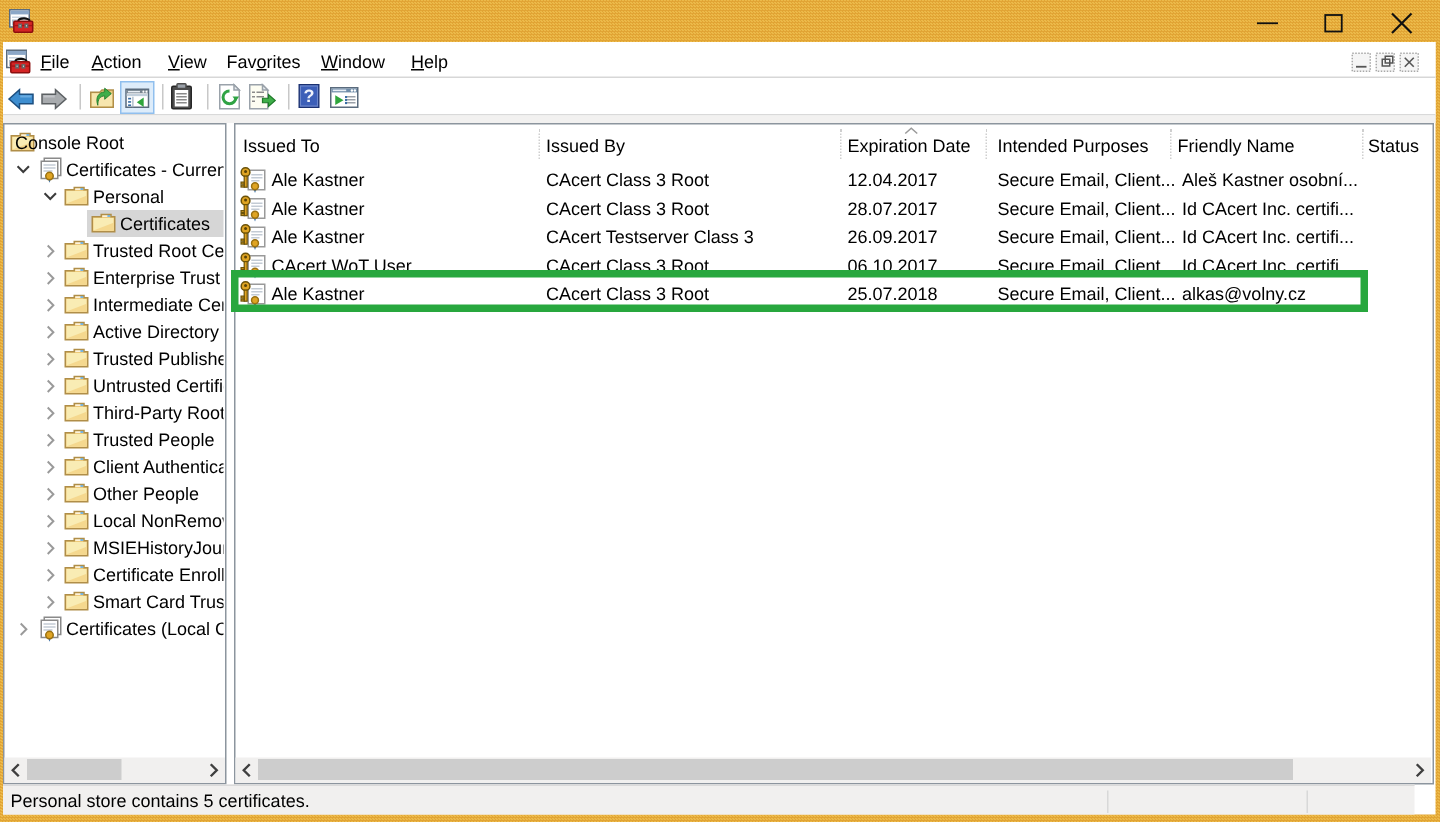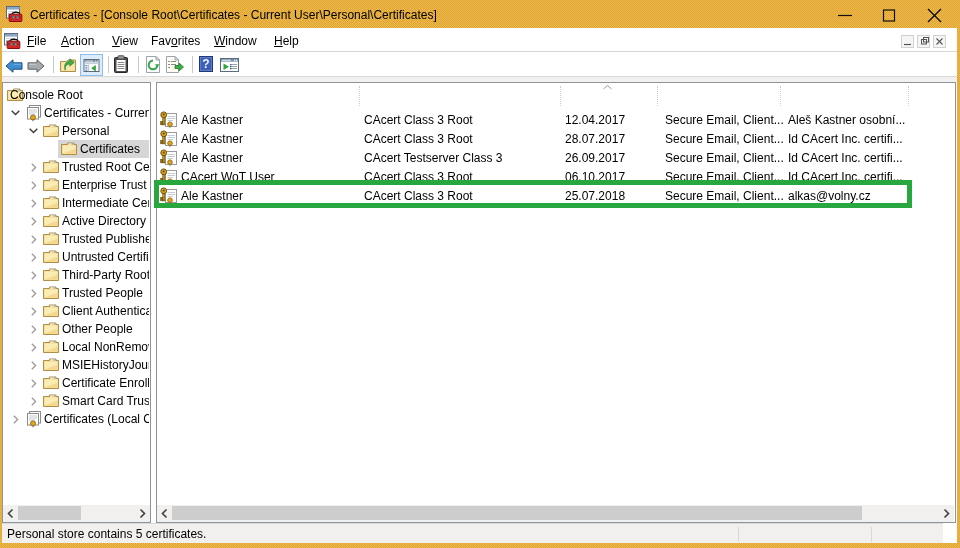--- a/index.html
+++ b/index.html
@@ -35,21 +35,20 @@
  <rect x="0.5" y="0.5" width="13" height="11.5" fill="#fff" stroke="#5a6b7d"></rect>
  <rect x="1" y="1" width="12.5" height="2.6" fill="#8ba7c7"></rect>
  <rect x="2" y="5" width="9" height="1" fill="#c9d4df"></rect>
       <rect x="2" y="7" width="4" height="4" fill="#aebdcc"></rect>
  <path d="M6.2,8.2 c0,-2.6 7.6,-2.6 7.6,0" fill="none" stroke="#101010" stroke-width="1.4"></path>
  <rect x="3.2" y="8.2" width="12.6" height="7.3" rx="0.8" fill="#d42424" stroke="#8b0e0e"></rect>
  <rect x="3.6" y="10.6" width="11.8" height="0.9" fill="#a31515"></rect>
  <rect x="6.6" y="10.2" width="1.6" height="2" fill="#d8dde2" stroke="#666"></rect>
  <rect x="10.8" y="10.2" width="1.6" height="2" fill="#d8dde2" stroke="#666"></rect>
 </svg>
-<div class="abs" id="title">Certificates - [Console Root\Certificates - Current User\Personal\Certificates]</div>
 <svg class="abs" style="left:822px;top:0" width="138" height="28" viewBox="0 0 138 28">
  <line x1="16" y1="15.5" x2="30" y2="15.5" stroke="#111" stroke-width="1.2"></line>
  <rect x="61.5" y="10" width="11" height="11" fill="none" stroke="#111" stroke-width="1.2"></rect>
  <line x1="106" y1="9" x2="119" y2="22" stroke="#111" stroke-width="1.4"></line>
  <line x1="119" y1="9" x2="106" y2="22" stroke="#111" stroke-width="1.4"></line>
 </svg>
 
 <div class="abs" id="client"></div>
 
 <div class="abs" id="menubar">
@@ -407,20 +406,28 @@
  <path d="M137.5,4.5 L141.5,8.5 L137.5,12.5" fill="none" stroke="#3f3f3f" stroke-width="1.6"></path>
 </svg>
 
 <div class="abs" id="listp">
  <div class="hsep" style="left:202px"></div>
  <div class="hsep" style="left:403px"></div>
  <div class="hsep" style="left:500px"></div>
  <div class="hsep" style="left:623px"></div>
  <div class="hsep" style="left:751px"></div>
 </div>
+<div class="abs" id="lhead" style="left:156px;top:84px;width:797px;height:26px;line-height:26px">
+ <div class="cell" style="left:6px">Issued To</div>
+ <div class="cell" style="left:208px">Issued By</div>
+ <div class="cell" style="left:409px">Expiration Date</div>
+ <div class="cell" style="left:509px">Intended Purposes</div>
+ <div class="cell" style="left:629px">Friendly Name</div>
+ <div class="cell" style="left:756px">Status</div>
+</div>
 <svg class="abs" style="left:600px;top:84px" width="16" height="6" viewBox="0 0 16 6">
  <path d="M3.5,5 L7.5,1.5 L11.5,5" fill="none" stroke="#9a9a9a"></path>
 </svg>
 <div class="abs" id="listrows" style="left:156px;top:111px;width:797px;height:100px">
       <svg class="abs" style="left:4px;top:0px" width="18" height="18" viewBox="0 0 18 18">
         <rect x="5.5" y="2.5" width="11" height="13" fill="#fff" stroke="#9a9a9a"></rect>
         <g stroke="#c3cbd4">
           <line x1="7.5" y1="5.5" x2="15" y2="5.5"></line>
           <line x1="7.5" y1="7.5" x2="15" y2="7.5"></line>
           <line x1="7.5" y1="9.5" x2="13" y2="9.5"></line>

